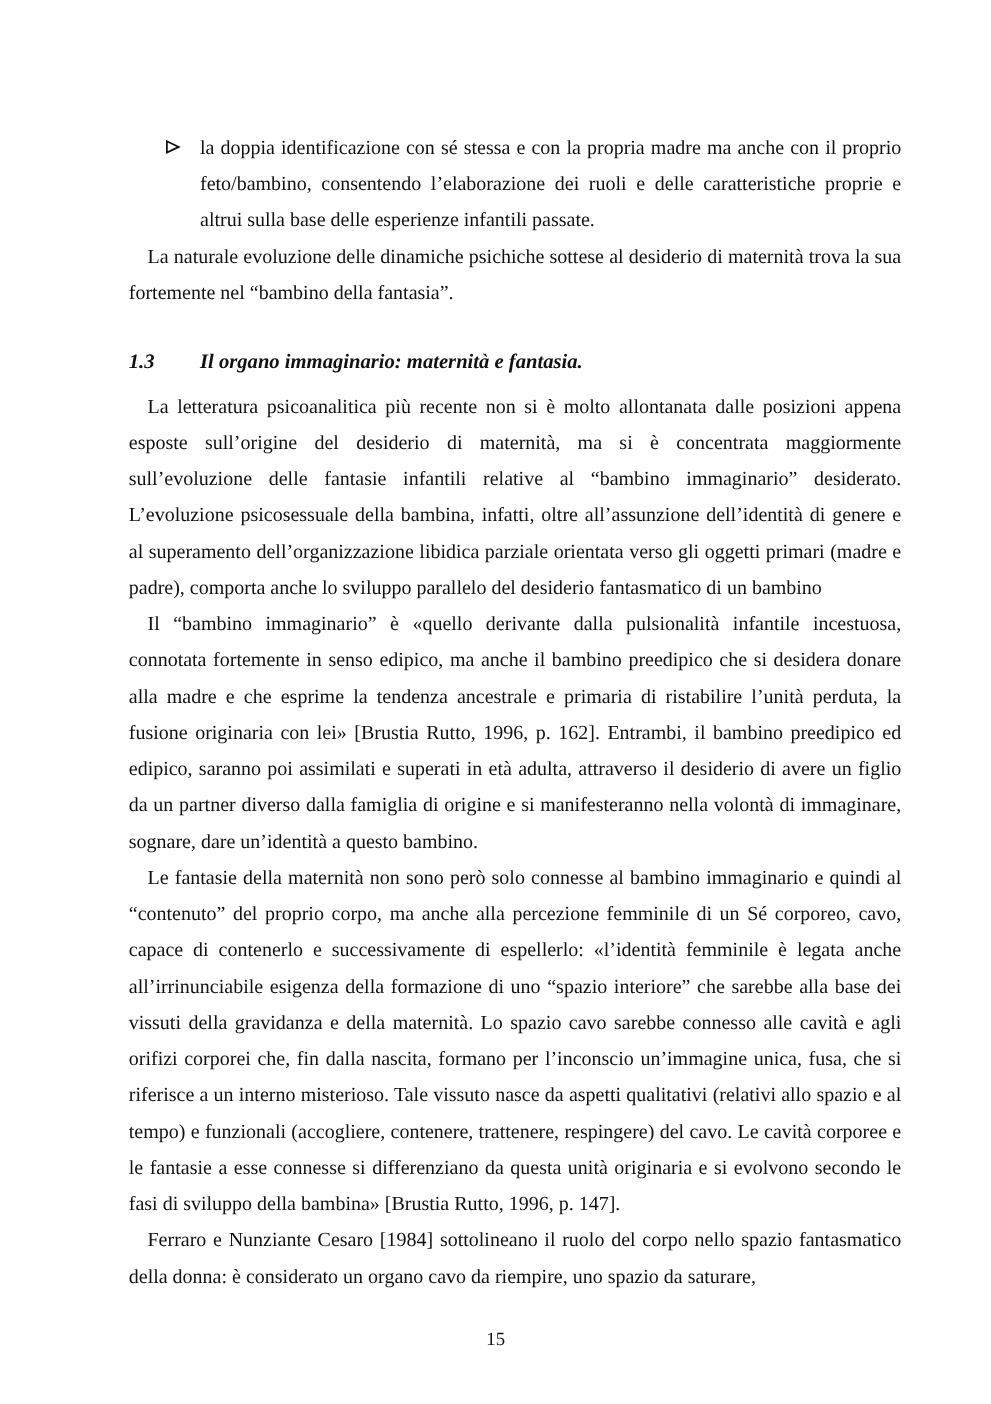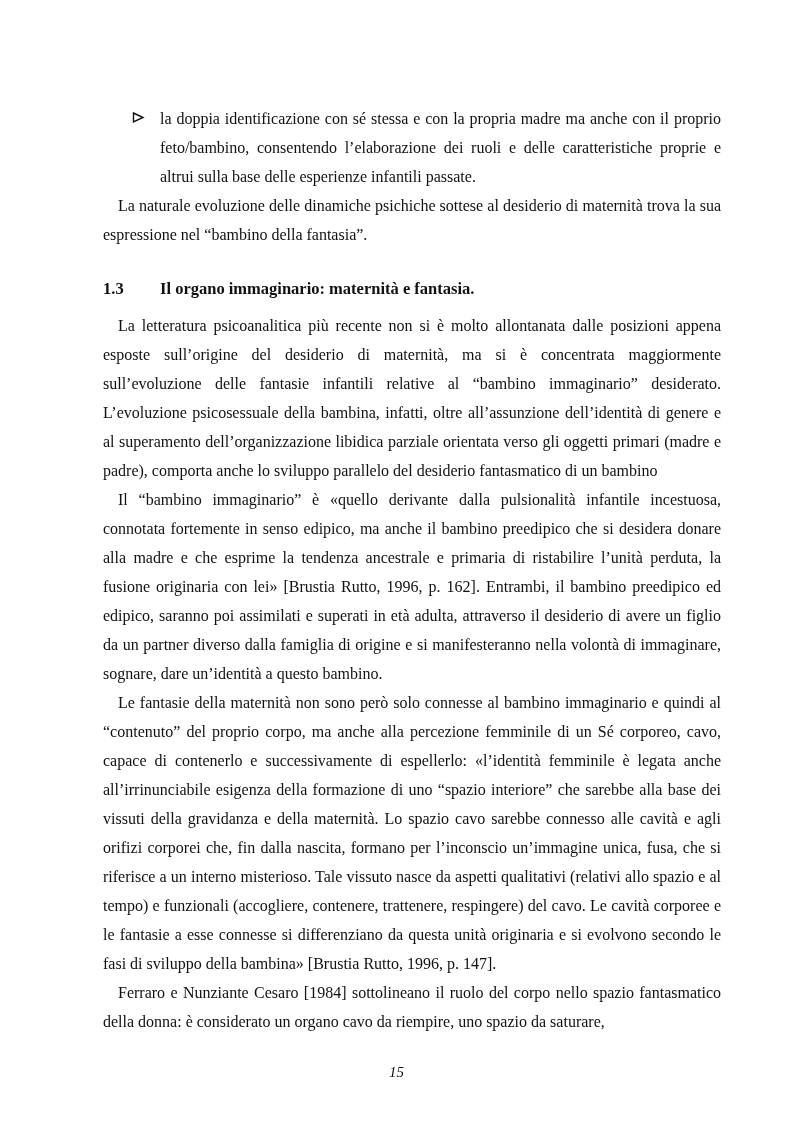--- a/index.html
+++ b/index.html
@@ -43,57 +43,57 @@
     margin: 0;
     text-align: justify;
     text-indent: 15px;
   }
   h2.heading {
     display: flex;
     margin: 25px 0 7px 0;
     font-size: 16.5px;
     line-height: 30px;
     font-weight: bold;
+    font-style: italic;
     color: #111111;
     justify-content: center;
   }
   .heading-number {
     flex: 0 0 57px;
   }
   .heading-title {
     flex: 1 1 auto;
   }
   .page-number {
     position: absolute;
     left: 0;
     right: 0;
     bottom: 42px;
     text-align: center;
     font-size: 15px;
     line-height: 18px;
     color: #111111;
-    font-style: italic;
   }
 </style>
 </head>
 <body>
 
 <div class="page">
   <div class="content">
 
     <div class="bullet-item">
       <span class="bullet-marker">
         <svg width="13" height="13" viewBox="0 0 13 13" aria-hidden="true">
           <polygon points="1.5,2 11,6.5 1.5,11" fill="none" stroke="#111111" stroke-width="1.4" stroke-linejoin="miter"></polygon>
         </svg>
       </span>
       <span>la doppia identificazione con sé stessa e con la propria madre ma anche con il proprio feto/bambino, consentendo l’elaborazione dei ruoli e delle caratteristiche proprie e altrui sulla base delle esperienze infantili passate.</span>
     </div>
 
-    <p class="para">La naturale evoluzione delle dinamiche psichiche sottese al desiderio di maternità trova la sua espressione nel “bambino della fantasia”.</p>
+    <p class="para">La naturale evoluzione delle dinamiche psichiche sottese al desiderio di maternità trova la sua fortemente nel “bambino della fantasia”.</p>
 
     <h2 class="heading">
       <span class="heading-number">1.3</span>
       <span class="heading-title">Il organo immaginario: maternità e fantasia.</span>
     </h2>
 
     <p class="para">La letteratura psicoanalitica più recente non si è molto allontanata dalle posizioni appena esposte sull’origine del desiderio di maternità, ma si è concentrata maggiormente sull’evoluzione delle fantasie infantili relative al “bambino immaginario” desiderato. L’evoluzione psicosessuale della bambina, infatti, oltre all’assunzione dell’identità di genere e al superamento dell’organizzazione libidica parziale orientata verso gli oggetti primari (madre e padre), comporta anche lo sviluppo parallelo del desiderio fantasmatico di un bambino</p>
     <p class="para">Il “bambino immaginario” è «quello derivante dalla pulsionalità infantile incestuosa, connotata fortemente in senso edipico, ma anche il bambino preedipico che si desidera donare alla madre e che esprime la tendenza ancestrale e primaria di ristabilire l’unità perduta, la fusione originaria con lei» [Brustia Rutto, 1996, p. 162]. Entrambi, il bambino preedipico ed edipico, saranno poi assimilati e superati in età adulta, attraverso il desiderio di avere un figlio da un partner diverso dalla famiglia di origine e si manifesteranno nella volontà di immaginare, sognare, dare un’identità a questo bambino.</p>
     <p class="para">Le fantasie della maternità non sono però solo connesse al bambino immaginario e quindi al “contenuto” del proprio corpo, ma anche alla percezione femminile di un Sé corporeo, cavo, capace di contenerlo e successivamente di espellerlo: «l’identità femminile è legata anche all’irrinunciabile esigenza della formazione di uno “spazio interiore” che sarebbe alla base dei vissuti della gravidanza e della maternità. Lo spazio cavo sarebbe connesso alle cavità e agli orifizi corporei che, fin dalla nascita, formano per l’inconscio un’immagine unica, fusa, che si riferisce a un interno misterioso. Tale vissuto nasce da aspetti qualitativi (relativi allo spazio e al tempo) e funzionali (accogliere, contenere, trattenere, respingere) del cavo. Le cavità corporee e le fantasie a esse connesse si differenziano da questa unità originaria e si evolvono secondo le fasi di sviluppo della bambina» [Brustia Rutto, 1996, p. 147].</p>
     <p class="para">Ferraro e Nunziante Cesaro [1984] sottolineano il ruolo del corpo nello spazio fantasmatico della donna: è considerato un organo cavo da riempire, uno spazio da saturare,</p>

